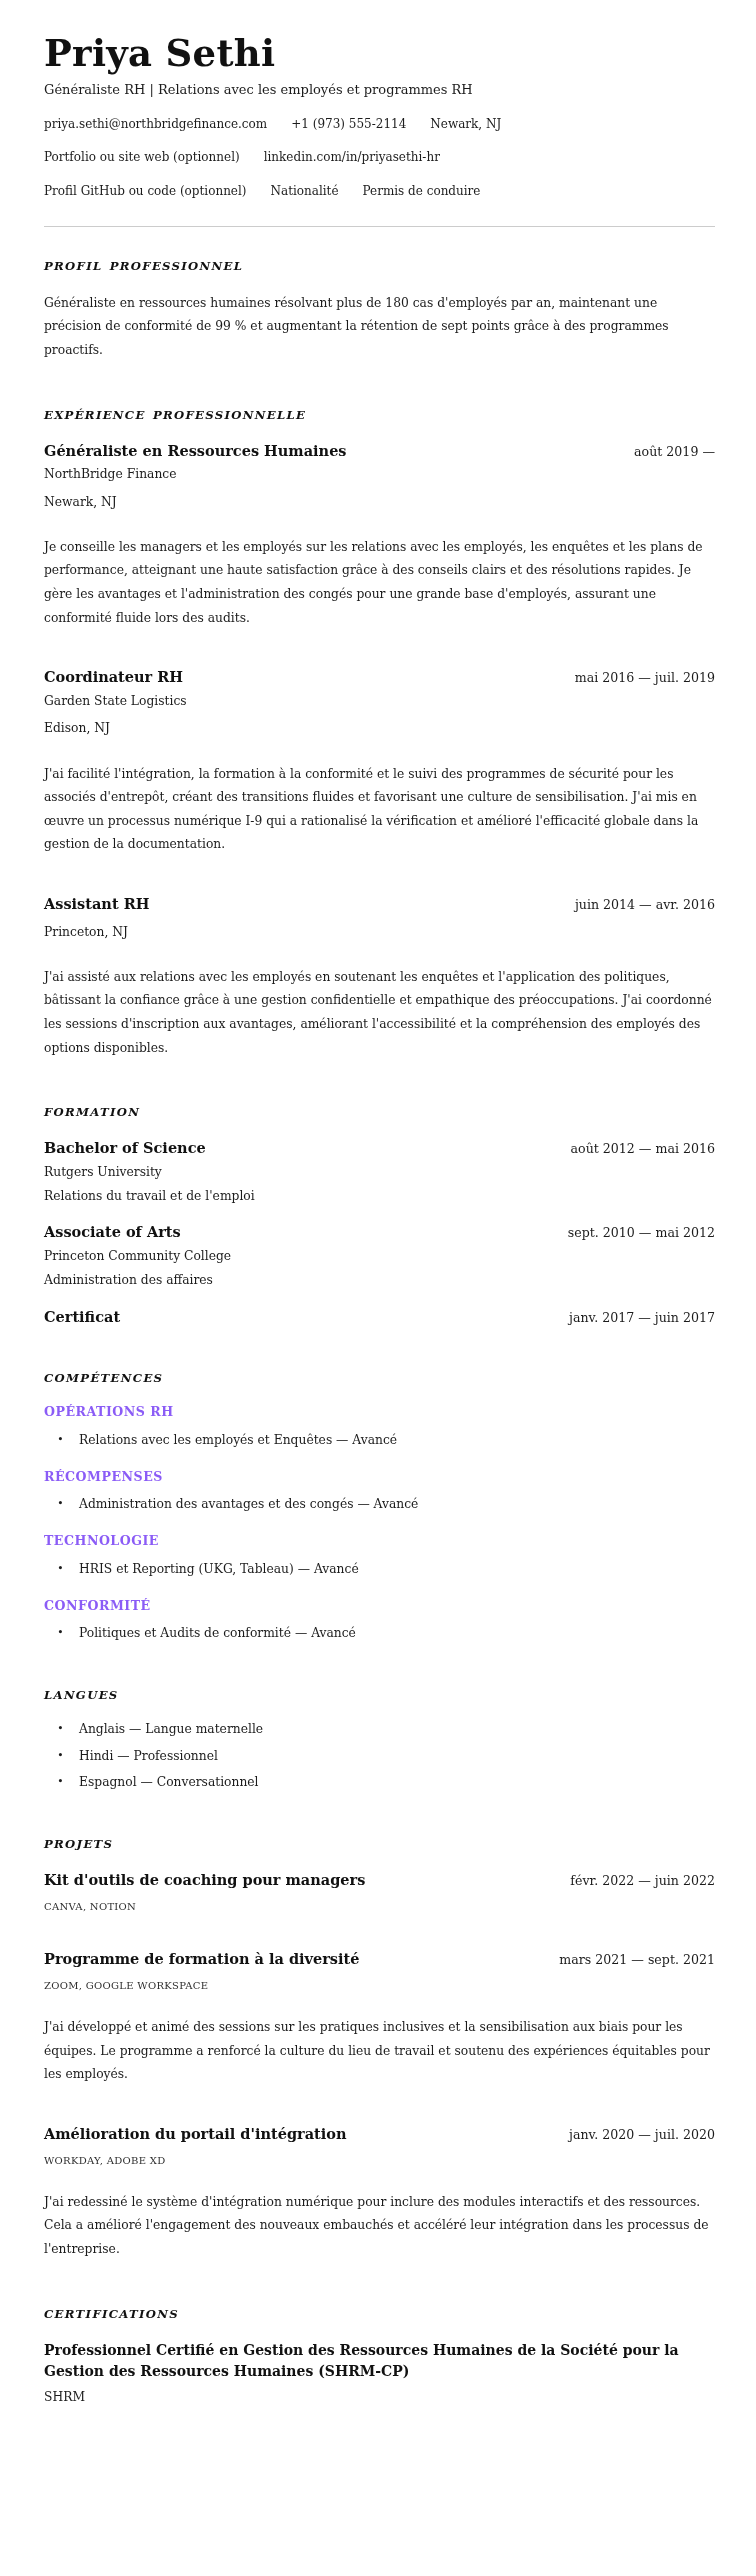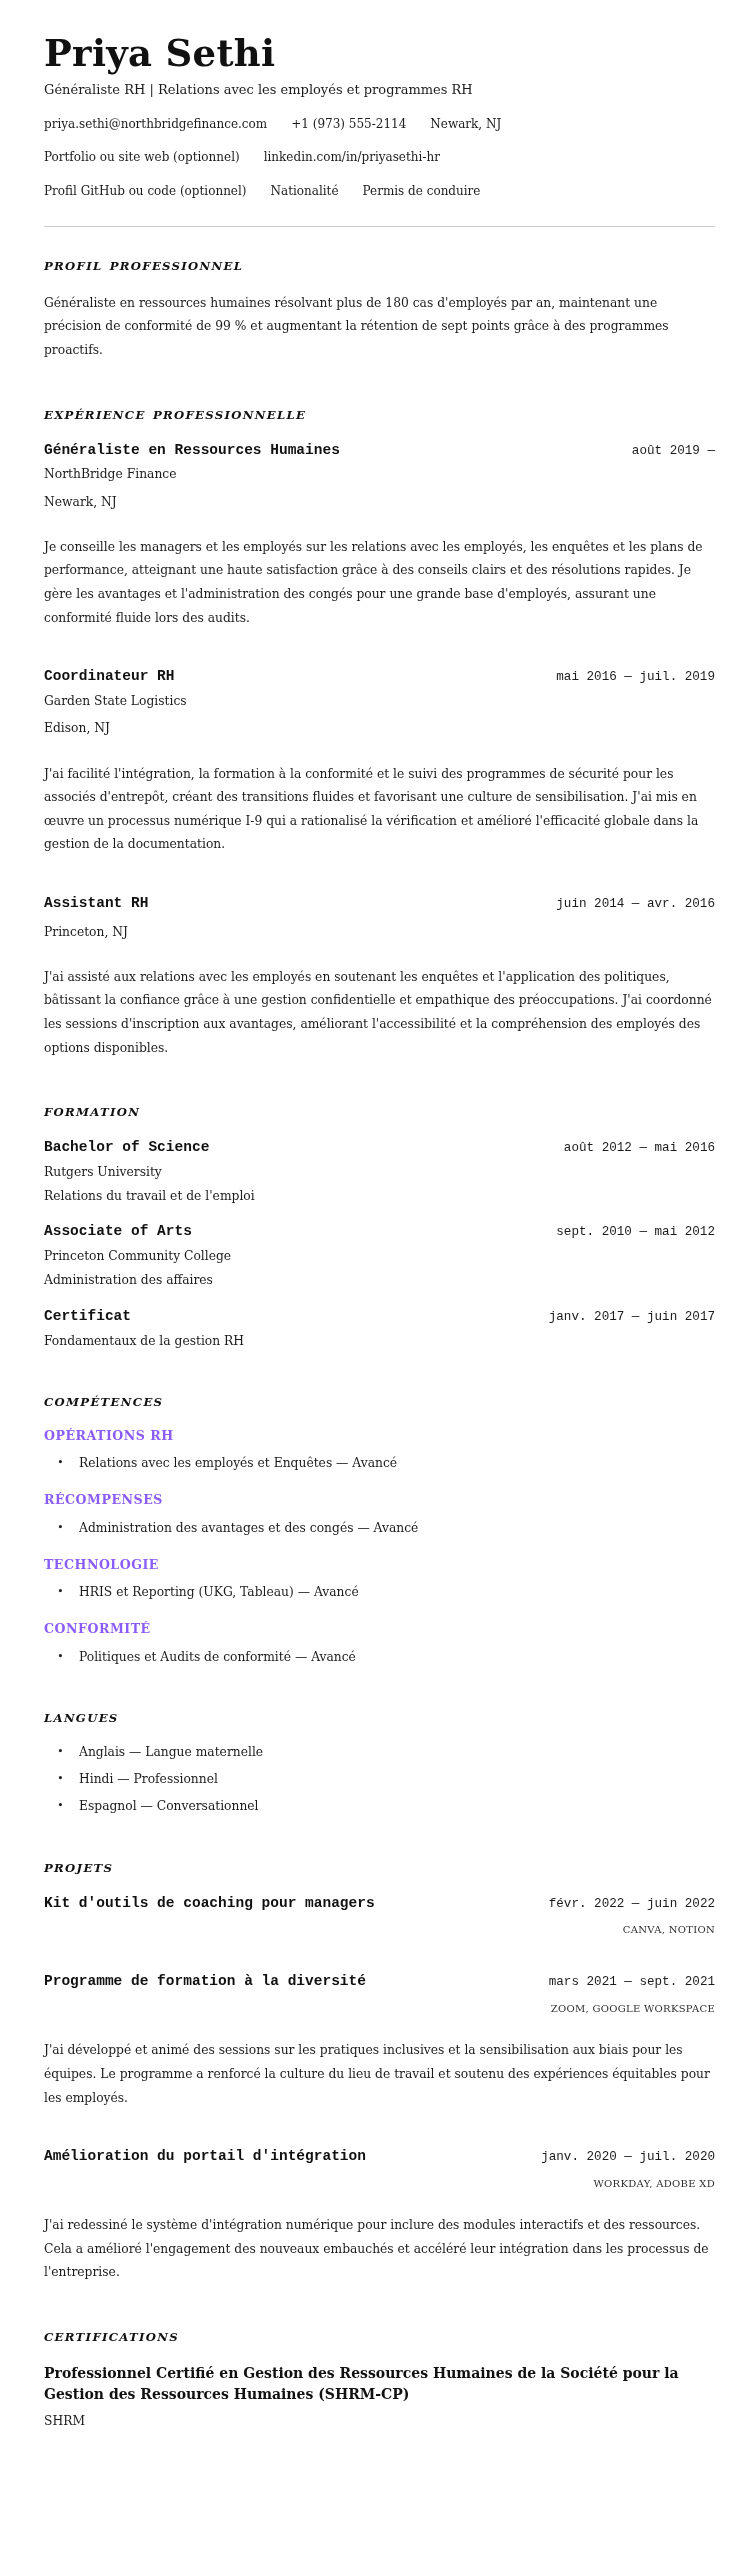--- a/index.html
+++ b/index.html
@@ -66,21 +66,20 @@
   }
 
   
   .entry + .entry { margin-top: 37px; }
   .edu-entry + .edu-entry { margin-top: 17.7px; }
   .entry-head {
     display: flex;
     justify-content: space-between;
     align-items: baseline;
     gap: 24px;
-    font-family: Liberation Mono, monospace;
   }
   .entry-title {
     font-size: 14.5px;
     font-weight: 700;
     color: #111111;
     line-height: 1.35;
   }
   .entry-date {
     font-size: 12.6px;
     color: #1c1c1c;
@@ -93,21 +92,20 @@
     line-height: 1.4;
     color: #1c1c1c;
   }
   .entry-sub.loc { margin-top: 10px; }
   .entry-desc { margin-top: 25px; }
   .entry-tools {
     margin-top: 11.4px;
     font-size: 10px;
     letter-spacing: 0.3px;
     color: #2e2e2e;
-    text-align: right;
   }
 
   
   .skill-group + .skill-group { margin-top: 19px; }
   .skill-category {
     margin: 0 0 12.6px 0;
     font-size: 12.6px;
     font-weight: 700;
     letter-spacing: 0.5px;
     color: #8b5cf6;
@@ -234,21 +232,20 @@
       </div>
       <div class="entry-sub">Princeton Community College</div>
       <div class="entry-sub">Administration des affaires</div>
     </div>
 
     <div class="edu-entry">
       <div class="entry-head">
         <span class="entry-title">Certificat</span>
         <span class="entry-date">janv. 2017 — juin 2017</span>
       </div>
-      <div class="entry-sub">Fondamentaux de la gestion RH</div>
     </div>
   </section>
 
   <section class="section">
     <h2 class="section-heading">COMPÉTENCES</h2>
 
     <div class="skill-group">
       <h3 class="skill-category">OPÉRATIONS RH</h3>
       <ul class="dot-list">
         <li>Relations avec les employés et Enquêtes — Avancé</li>

